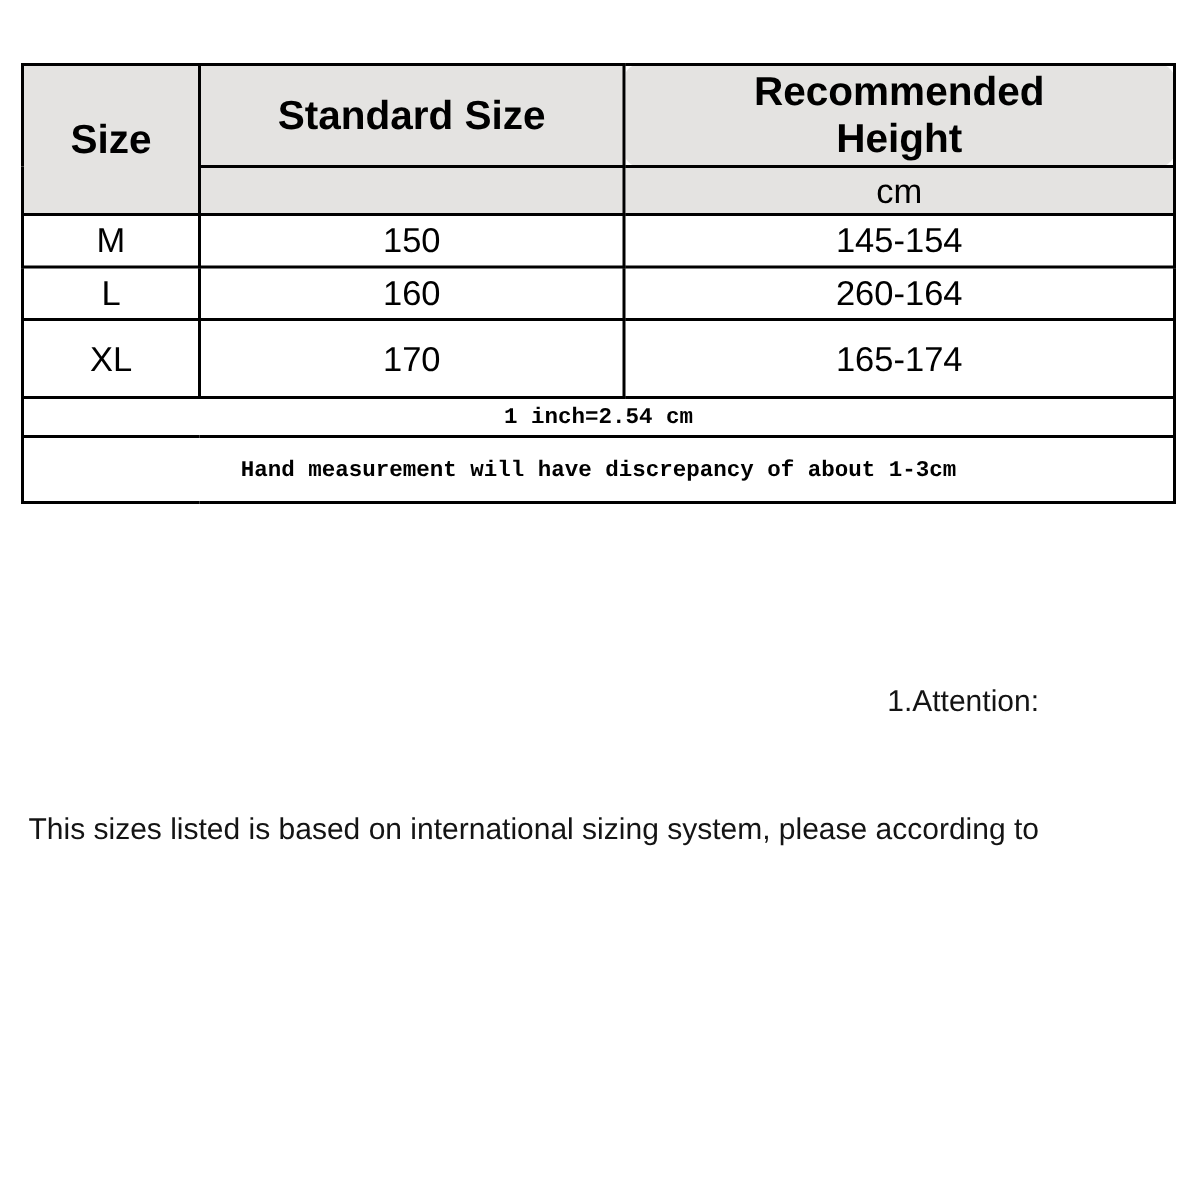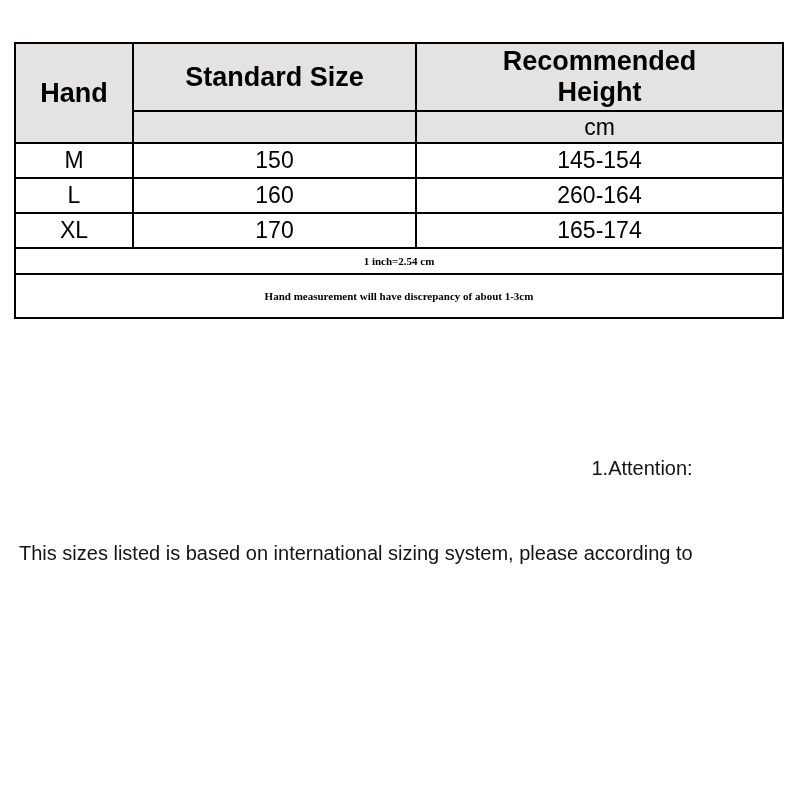--- a/index.html
+++ b/index.html
@@ -37,30 +37,30 @@
     background: #e4e3e1;
     font-weight: bold;
     font-size: 27px;
   }
   td.hdr-sub {
     background: #e4e3e1;
     font-weight: normal;
     font-size: 23px;
     margin-top: 43px;
   }
-  td.rec-height { line-height: 31px; }
+  td.rec-height { line-height: 31px; border-radius: 10px; }
   tr.data-row td {
     font-size: 23px;
     font-weight: normal;
     background: #ffffff;
   }
   td.mono-note {
-    font-family: Liberation Serif, serif;
+    font-family: Liberation Mono, monospace;
     font-weight: bold;
-    font-size: 11px;
+    font-size: 15px;
     background: #ffffff;
     white-space: pre;
   }
   
   .notes {
     position: absolute;
     left: 19px;
     top: 311px;
     font-size: 20px;
     line-height: 28.5px;
@@ -75,42 +75,42 @@
 <div class="page">
 
   <table class="size-chart">
     <colgroup>
       <col style="width:118px">
       <col style="width:283px">
       <col style="width:367px">
     </colgroup>
     <tbody>
       <tr style="height:68px">
-        <td class="hdr" rowspan="2">Hand</td>
+        <td class="hdr" rowspan="2">Size</td>
         <td class="hdr">Standard Size</td>
         <td class="hdr rec-height">
           <div>Recommended</div>
           <div>Height</div>
         </td>
       </tr>
       <tr style="height:32px">
         <td class="hdr-sub"></td>
         <td class="hdr-sub">cm</td>
       </tr>
       <tr class="data-row" style="height:35px">
         <td>M</td>
         <td>150</td>
         <td>145-154</td>
       </tr>
       <tr class="data-row" style="height:35px">
         <td>L</td>
         <td>160</td>
         <td>260-164</td>
       </tr>
-      <tr class="data-row" style="height:35px">
+      <tr class="data-row" style="height:52px">
         <td>XL</td>
         <td>170</td>
         <td>165-174</td>
       </tr>
       <tr style="height:26px">
         <td class="mono-note" colspan="3">1 inch=2.54 cm</td>
       </tr>
       <tr style="height:44px">
         <td class="mono-note" colspan="3">Hand measurement will have discrepancy of about 1-3cm</td>
       </tr>

